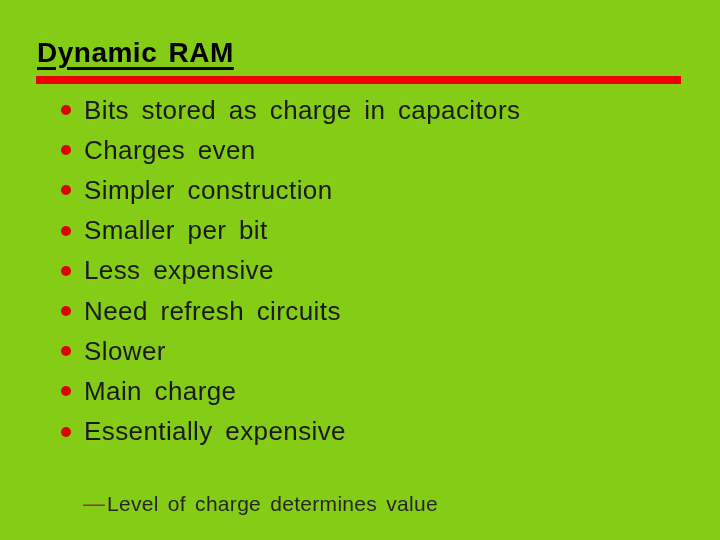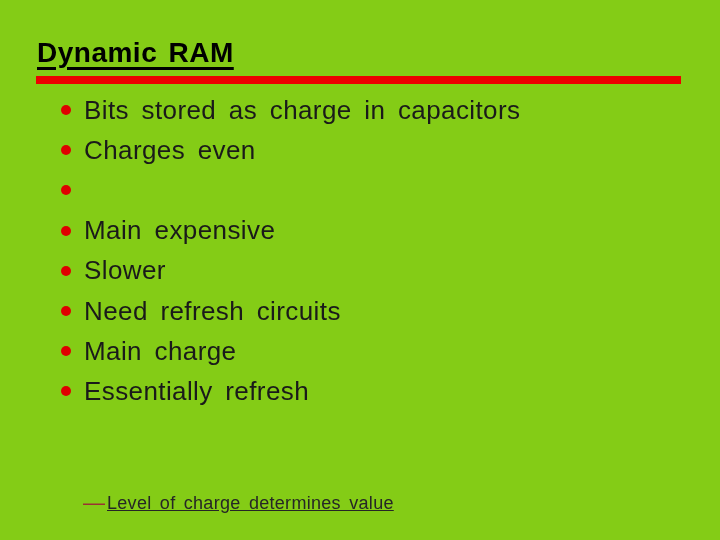--- a/index.html
+++ b/index.html
@@ -76,26 +76,25 @@
     align-items: center;
   }
   .dash {
     flex: none;
     font-size: 22px;
     line-height: 1;
     color: var(--dash-red, #993333);
     margin-right: 2px;
   }
   .sub-text {
-    font-size: 18px;
+    font-size: 21px;
     color: #262626;
     letter-spacing: 0.3px;
     word-spacing: 3px;
     white-space: nowrap;
-    text-decoration: underline;
   }
 </style>
 </head>
 <body>
 
 <div class="slide">
 
   <h1 class="title">Dynamic RAM</h1>
 
   <div class="title-rule"></div>
@@ -104,40 +103,45 @@
     <li class="bullet-row">
       <span class="dot"></span>
       <span class="bullet-text">Bits stored as charge in capacitors</span>
     </li>
     <li class="bullet-row">
       <span class="dot"></span>
       <span class="bullet-text">Charges even</span>
     </li>
     <li class="bullet-row">
       <span class="dot"></span>
+      <span class="bullet-text">Simpler construction</span>
     </li>
     <li class="bullet-row">
       <span class="dot"></span>
-      <span class="bullet-text">Main expensive</span>
+      <span class="bullet-text">Smaller per bit</span>
+    </li>
+    <li class="bullet-row">
+      <span class="dot"></span>
+      <span class="bullet-text">Less expensive</span>
+    </li>
+    <li class="bullet-row">
+      <span class="dot"></span>
+      <span class="bullet-text">Need refresh circuits</span>
     </li>
     <li class="bullet-row">
       <span class="dot"></span>
       <span class="bullet-text">Slower</span>
     </li>
     <li class="bullet-row">
       <span class="dot"></span>
-      <span class="bullet-text">Need refresh circuits</span>
-    </li>
-    <li class="bullet-row">
-      <span class="dot"></span>
       <span class="bullet-text">Main charge</span>
     </li>
     <li class="bullet-row">
       <span class="dot"></span>
-      <span class="bullet-text">Essentially refresh</span>
+      <span class="bullet-text">Essentially expensive</span>
     </li>
   </ul>
 
   <div class="sub-row">
     <span class="dash">—</span>
     <span class="sub-text">Level of charge determines value</span>
   </div>
 
 </div>
 

